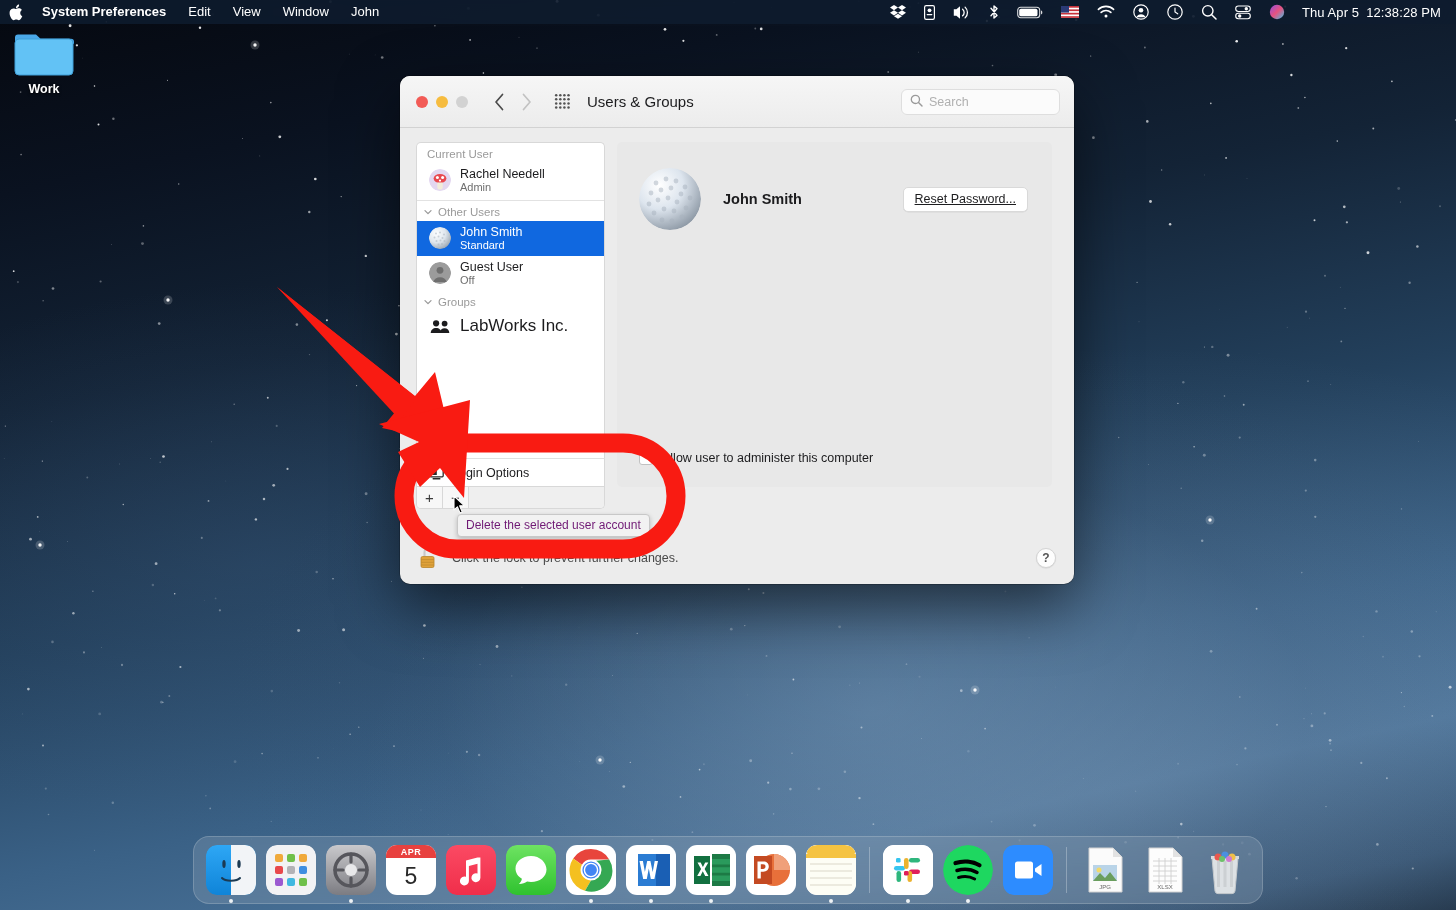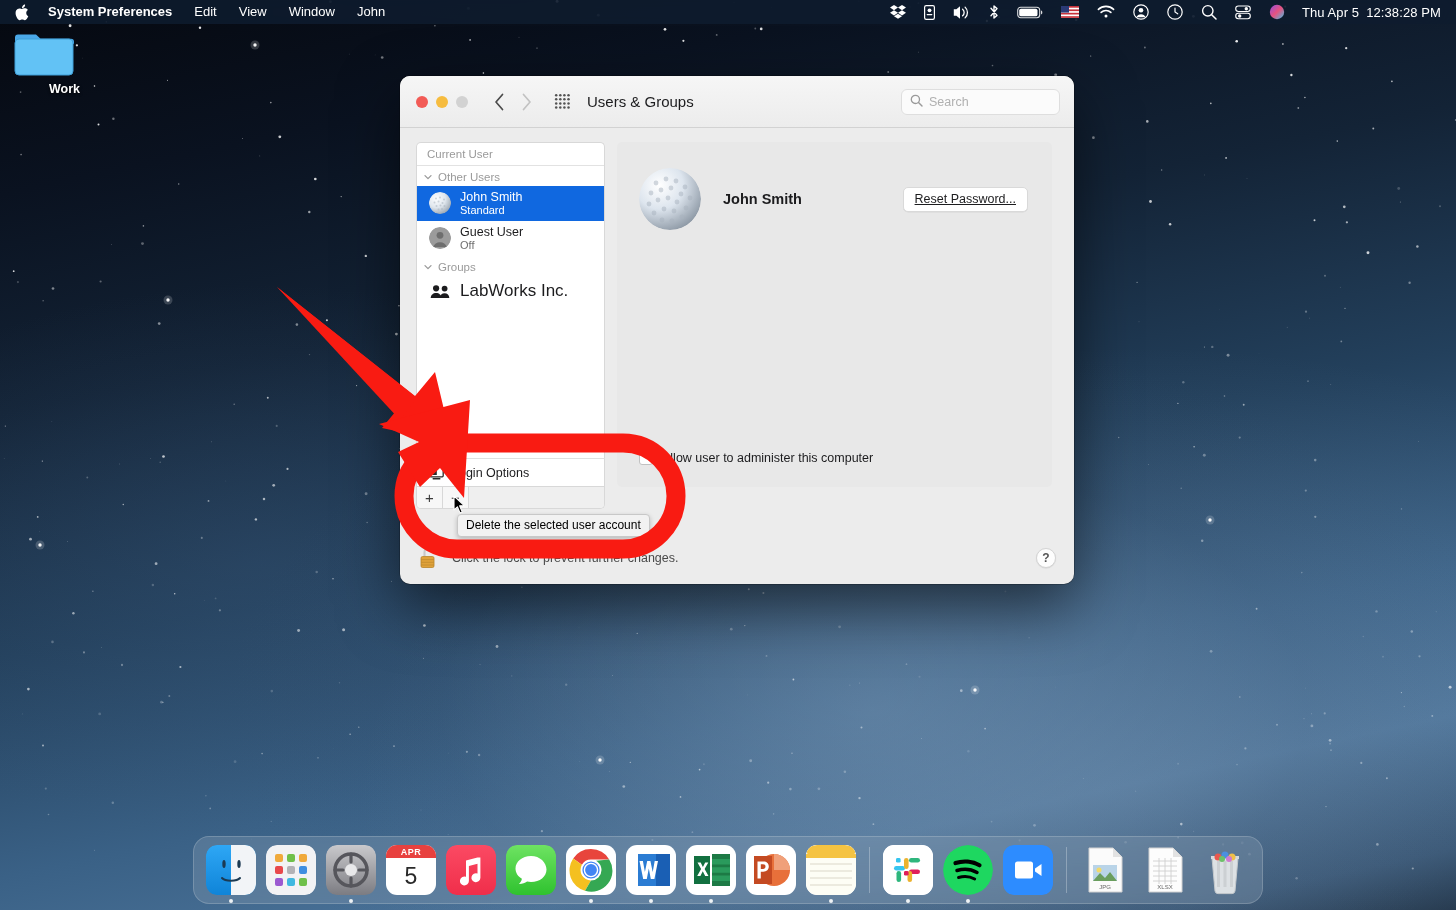--- a/index.html
+++ b/index.html
@@ -23,36 +23,36 @@
   }
   #stars { position: absolute; inset: 0; pointer-events: none; }
 
   
   #menubar {
     position: absolute; top: 0; left: 0; right: 0; height: 24px;
     background: rgba(14,28,46,0.86);
     backdrop-filter: blur(18px);
     display: flex; align-items: center;
     color: #fff; font-size: 13px;
-    padding: 0 9px 0 11px;
+    padding: 0 9px 0 5px;
     z-index: 60;
   }
   .mb-left { display: flex; align-items: center; gap: 0; }
   .mb-item { padding: 0 11px; height: 24px; line-height: 24px; white-space: nowrap; cursor: default; }
   .mb-item.bold { font-weight: bold; padding-left: 8px; }
   .mb-apple { padding: 0 11px 0 4px; display: flex; align-items: center; }
   .mb-right { margin-left: auto; display: flex; align-items: center; gap: 0; }
   .mb-icon { padding: 0 9px; display: flex; align-items: center; height: 24px; }
   .mb-clock { padding: 0 6px 0 8px; font-size: 13px; white-space: nowrap; letter-spacing: 0.1px; }
   .mb-clock .sep { display: inline-block; width: 7px; }
 
   
   #work-folder {
     position: absolute; left: 8px; top: 30px;
-    width: 72px; text-align: right; cursor: default;
+    width: 72px; text-align: center; cursor: default;
   }
   .folder-glyph { width: 62px; height: 48px; margin: 0 auto; position: relative; }
   .folder-label {
     margin-top: 4px; color: #fff; font-size: 12.5px; font-weight: bold;
     text-shadow: 0 1px 3px rgba(0,0,0,0.85);
   }
 
   
   #prefs-window {
     position: absolute; left: 400px; top: 76px;
@@ -193,21 +193,21 @@
     font-size: 12px; color: #555; font-weight: bold;
     box-shadow: 0 0.5px 1px rgba(0,0,0,0.10);
   }
 
   
   #tooltip {
     position: absolute; left: 457px; top: 514px;
     background: #f2f2f2;
     border: 1px solid #c8c8c8;
     border-radius: 4px;
-    font-size: 12px; color: #000000;
+    font-size: 12px; color: #701a75;
     padding: 3px 8px 4px;
     box-shadow: 0 2px 5px rgba(0,0,0,0.22);
     white-space: nowrap;
     z-index: 45;
   }
 
   
   #cursor { position: absolute; left: 453px; top: 495px; z-index: 48; }
 
   
@@ -857,20 +857,36 @@
         <span class="search-ph">Search</span>
       </div>
     </div>
 
     <div id="window-body">
 
       <div id="sidebar-col">
         <div id="user-list">
 
           <div class="grp-head">Current User</div>
+          <div class="u-row">
+            <span class="u-av">
+              <svg width="22" height="22" viewBox="0 0 22 22">
+                  <circle cx="11" cy="11" r="11" fill="#e3d7f0"></circle>
+                  <ellipse cx="11" cy="9.5" rx="6.4" ry="4.6" fill="#e8484e"></ellipse>
+                  <circle cx="8.4" cy="8.6" r="1.5" fill="#fff"></circle>
+                  <circle cx="13.6" cy="8.6" r="1.5" fill="#fff"></circle>
+                  <circle cx="11" cy="11.6" r="1.1" fill="#fff"></circle>
+                  <path d="M8.3 13.6h5.4v4.3a2.7 2.7 0 01-5.4 0z" fill="#f2ecd9"></path>
+                </svg>
+            </span>
+            <span class="u-txt">
+              <span class="u-name">Rachel Needell</span>
+              <span class="u-sub">Admin</span>
+            </span>
+          </div>
           <div class="sep-line"></div>
 
           <div class="grp-head with-disc">
             <span class="disc">
               <svg width="10" height="10" viewBox="0 0 10 10">
                   <path d="M2 3.6L5 6.6l3-3" stroke="#9a9a9a" stroke-width="1.3" fill="none" stroke-linecap="round" stroke-linejoin="round"></path>
                 </svg>
             </span>
             <span>Other Users</span>
           </div>

